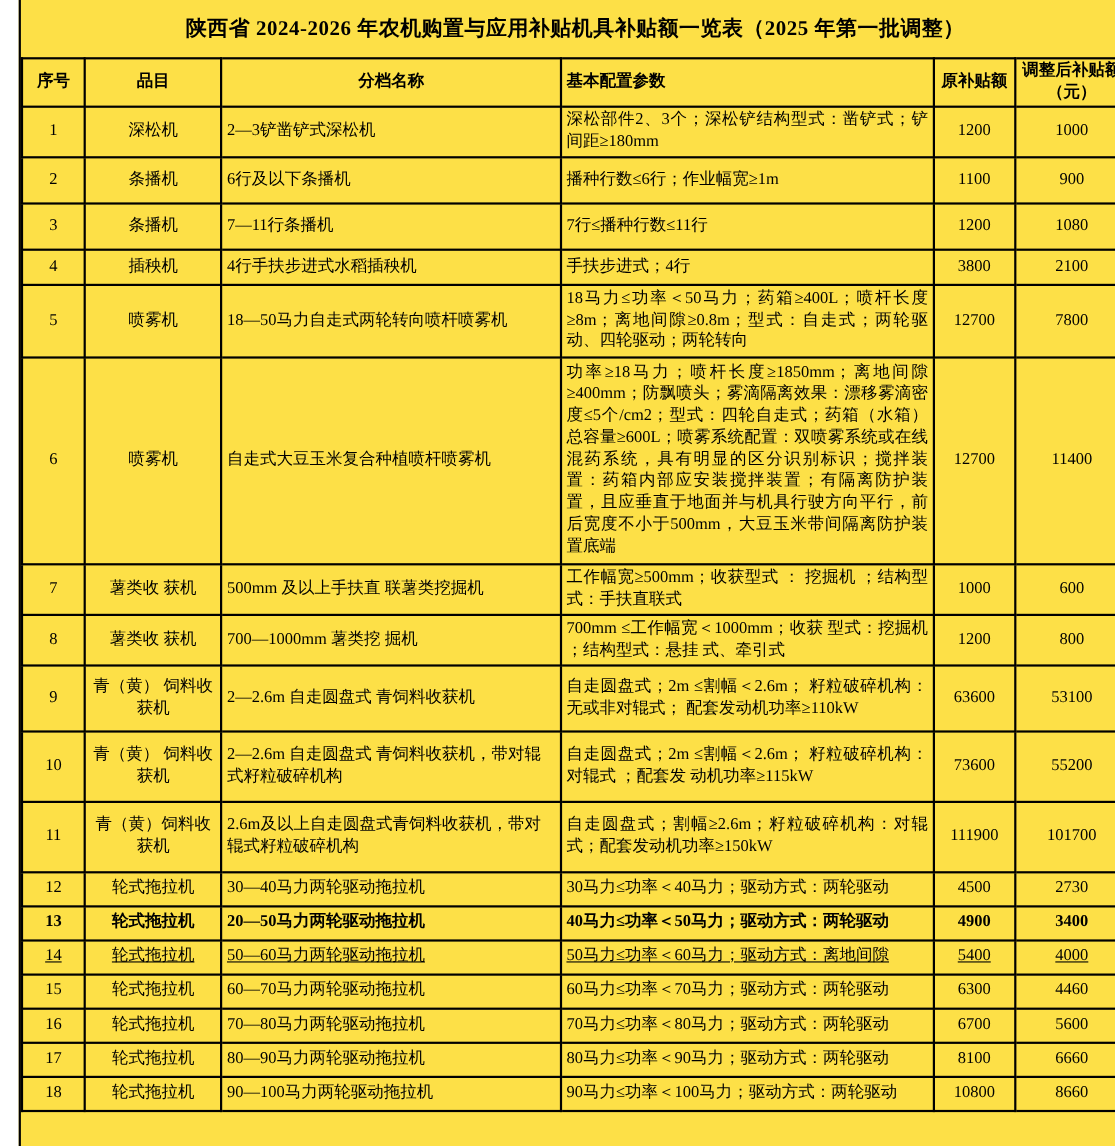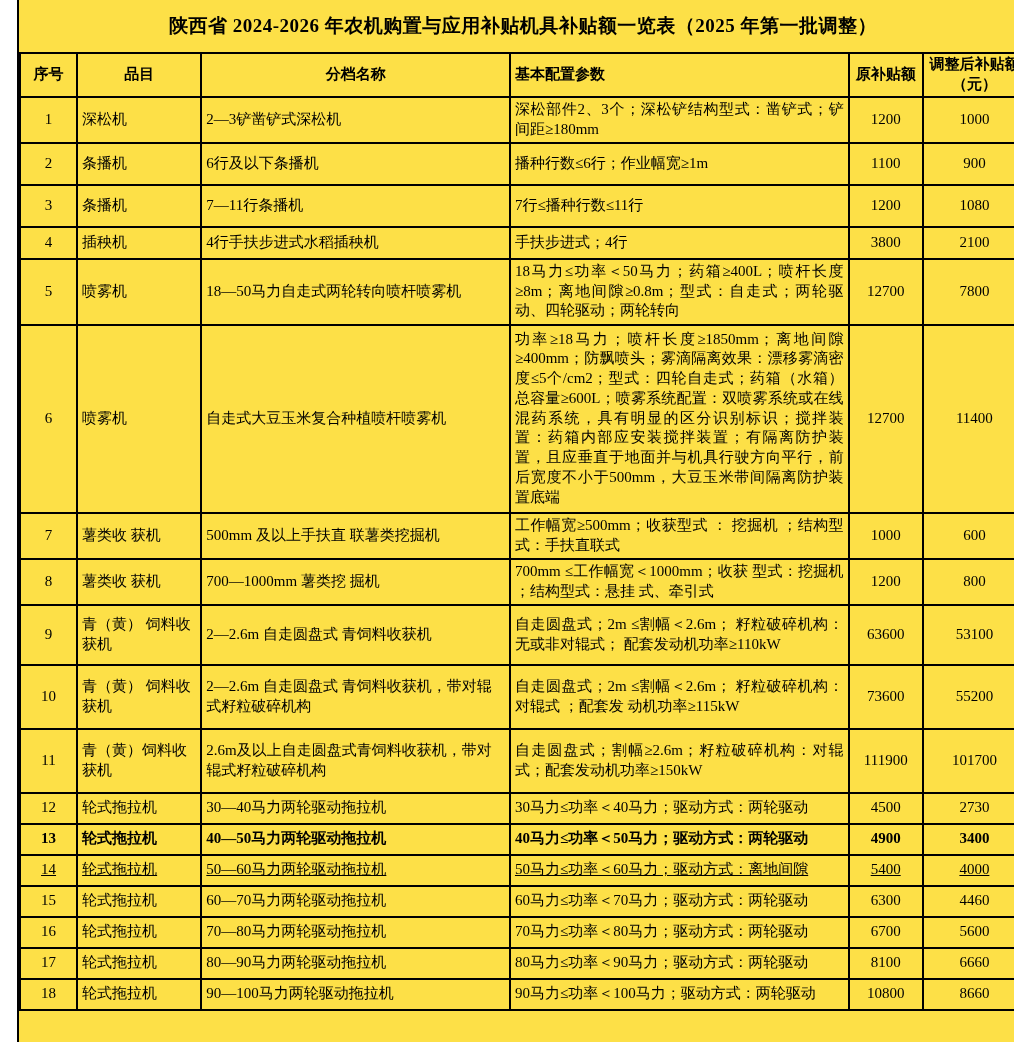--- a/index.html
+++ b/index.html
@@ -39,21 +39,21 @@
     overflow:hidden;
   }
   table.subsidy thead tr{height:40px;}
   table.subsidy th{
     font-weight:bold;
     text-align:center;
     font-size:15px;
   }
   table.subsidy th.h-params{text-align:left;}
   td.c-no{text-align:center;}
-  td.c-cat{text-align:left;}
+  td.c-cat{text-align:center;}
   td.c-tier{text-align:left;}
   td.c-params{text-align:justify;padding:1px 3px;}
   td.c-num{text-align:center;}
   col.w-no{width:57px;}
   col.w-cat{width:124px;}
   col.w-tier{width:308px;}
   col.w-params{width:338px;}
   col.w-orig{width:74px;}
   col.w-adj{width:103px;}
 </style>
@@ -174,21 +174,21 @@
           <td class="c-no">12</td>
           <td class="c-cat">轮式拖拉机</td>
           <td class="c-tier">30—40马力两轮驱动拖拉机</td>
           <td class="c-params">30马力≤功率＜40马力；驱动方式：两轮驱动</td>
           <td class="c-num">4500</td>
           <td class="c-num">2730</td>
         </tr>
         <tr style="height: 31px; font-weight: bold;">
           <td class="c-no">13</td>
           <td class="c-cat">轮式拖拉机</td>
-          <td class="c-tier">40—50马力两轮驱动拖拉机</td>
+          <td class="c-tier">20—50马力两轮驱动拖拉机</td>
           <td class="c-params">40马力≤功率＜50马力；驱动方式：两轮驱动</td>
           <td class="c-num">4900</td>
           <td class="c-num">3400</td>
         </tr>
         <tr style="height: 31px; text-decoration: underline;">
           <td class="c-no">14</td>
           <td class="c-cat">轮式拖拉机</td>
           <td class="c-tier">50—60马力两轮驱动拖拉机</td>
           <td class="c-params">50马力≤功率＜60马力；驱动方式：离地间隙</td>
           <td class="c-num">5400</td>

